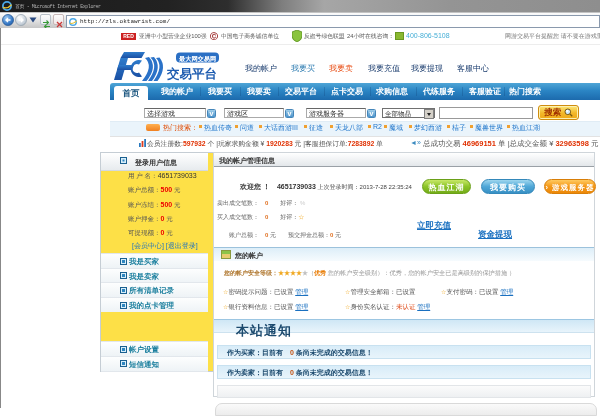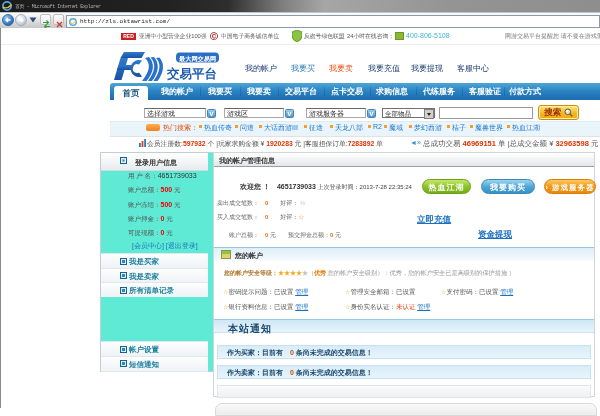--- a/index.html
+++ b/index.html
@@ -24,21 +24,21 @@
 
 #hotrow{left:0px;top:122px;width:600px;height:11px;font-size:7px;}
 #hotrow span{position:absolute;white-space:nowrap;}
 #hotrow .lk{color:#2277cc;}
 .bu{position:absolute;width:3px;height:3px;background:#f0a030;top:3px;}
 
 #stats{left:0;top:136px;width:484px;height:14px;font-size:7.5px;color:#555;}
 #stats b{color:#e03000;font-weight:bold;}
 #stats span{white-space:nowrap;}
 
-#side{left:100px;top:152px;width:129px;height:220px;border:1px solid #c5cdd4;background:#5eead4;box-sizing:border-box;}
+#side{left:100px;top:152px;width:129px;height:220px;border:1px solid #c5cdd4;background:#fde047;box-sizing:border-box;}
 #sidehead{left:0;top:0;width:107px;height:17px;background:linear-gradient(#ffffff,#e7ebee);border-bottom:1px solid #d4d9de;}
 .srow{position:absolute;left:27px;font-size:6.5px;color:#555;white-space:nowrap;}
 .srow i{font-style:normal;font-size:7px;color:#333;}
 .srow b{color:#ee0000;font-size:7px;}
 .smenu{position:absolute;left:0;width:107px;height:14px;border-top:1px solid #e2e7ec;background:linear-gradient(#fdfefe,#eef3f6);font-size:7.5px;font-weight:bold;color:#1b7f9e;line-height:15px;white-space:nowrap;}
 .smenu .ic{display:inline-block;width:5px;height:5px;background:#2e86c0;border:1px solid #1a6090;margin:0 2px 0 19px;box-shadow:inset 0 0 0 1px #d8eefa;vertical-align:-0.5px;}
 
 #main{left:213px;top:152px;width:382px;height:245px;border:1px solid #cfd5da;background:#fff;box-sizing:border-box;}
 #mainhead{left:0;top:0;width:380px;height:13px;background:linear-gradient(#ffffff,#e3e7ea);border-bottom:1px solid #9aa0a6;}
 .btn{position:absolute;top:26px;height:15px;border-radius:8px;color:#fff;font-size:8px;font-weight:bold;text-align:center;line-height:15px;letter-spacing:1px;}
@@ -155,21 +155,21 @@
 <div class="ab" id="nav">
  <div id="tab0">首页</div>
  <span class="it" style="left:67px;">我的帐户</span>
  <span class="it" style="left:110px;">我要买</span>
  <span class="it" style="left:149px;">我要卖</span>
  <span class="it" style="left:191px;">交易平台</span>
  <span class="it" style="left:237px;">点卡交易</span>
  <span class="it" style="left:282px;">求购信息</span>
  <span class="it" style="left:329px;">代练服务</span>
  <span class="it" style="left:375px;">客服验证</span>
- <span class="it" style="left:415px;">付款方式</span>
+ <span class="it" style="left:415px;">热门搜索</span>
       <span style="position:absolute;left:90px;top:4px;width:1px;height:9px;background:rgba(10,60,110,0.25);"></span>
       <span style="position:absolute;left:130px;top:4px;width:1px;height:9px;background:rgba(10,60,110,0.25);"></span>
       <span style="position:absolute;left:168px;top:4px;width:1px;height:9px;background:rgba(10,60,110,0.25);"></span>
       <span style="position:absolute;left:214px;top:4px;width:1px;height:9px;background:rgba(10,60,110,0.25);"></span>
       <span style="position:absolute;left:260px;top:4px;width:1px;height:9px;background:rgba(10,60,110,0.25);"></span>
       <span style="position:absolute;left:306px;top:4px;width:1px;height:9px;background:rgba(10,60,110,0.25);"></span>
       <span style="position:absolute;left:352px;top:4px;width:1px;height:9px;background:rgba(10,60,110,0.25);"></span>
       <span style="position:absolute;left:394px;top:4px;width:1px;height:9px;background:rgba(10,60,110,0.25);"></span>
 </div>
 
@@ -237,48 +237,49 @@
       </div>
  <div class="srow" style="top:19px;">用 户 名：<i>4651739033</i></div>
  <div class="srow" style="top:33px;">账户总额：<b>500</b> 元</div>
  <div class="srow" style="top:48px;">账户冻结：<b>500</b> 元</div>
  <div class="srow" style="top:62px;">账户押金：<b>0</b> 元</div>
  <div class="srow" style="top:76px;">可提现额：<b>0</b> 元</div>
  <div class="srow" style="top:88px;left:31px;color:#1a70c0;font-size:7px;">[会员中心] [退出登录]</div>
  <div class="smenu" style="top:100px;"><span class="ic"></span>我是买家</div>
  <div class="smenu" style="top:114.7px;"><span class="ic"></span>我是卖家</div>
  <div class="smenu" style="top:129.4px;"><span class="ic"></span>所有清单记录</div>
+ <div class="smenu" style="top:144.1px;"><span class="ic"></span>我的点卡管理</div>
  <div class="smenu" style="top:188.2px;"><span class="ic"></span>帐户设置</div>
  <div class="smenu" style="top:202.9px;border-bottom:1px solid #e2e7ec;"><span class="ic"></span>短信通知</div>
 </div>
 
 <div class="ab" id="main">
  <div class="ab" id="mainhead">
         <span class="ab" style="left:5px;top:2.5px;font-size:7px;font-weight:bold;color:#333;">我的帐户管理信息</span>
       </div>
  <div class="mrow" style="left:26px;top:29px;color:#444;font-size:7px;font-weight:bold;">欢迎您 ！　<span style="color:#333;">4651739033</span><span style="font-weight:normal;font-size:6px;"> 上次登录时间：2013-7-28 22:35:24</span></div>
  <div class="btn" style="left:208px;width:49px;background:linear-gradient(#c8e868,#8cc428 50%,#74ac18);border:1px solid #6aa018;box-sizing:border-box;">热血江湖</div>
  <div class="btn" style="left:267px;width:54px;background:linear-gradient(#9ed6ee,#50a8d8 50%,#3890c4);border:1px solid #3488ba;box-sizing:border-box;">我要购买</div>
  <div class="btn" style="left:330px;width:52px;background:linear-gradient(#ffca60,#f49818 50%,#ec8808);border:1px solid #d87e08;box-sizing:border-box;font-size:7.5px;">› 游戏服务器</div>
  <div class="mrow" style="left:3px;top:45.5px;">卖出成交笔数：　<b>0</b>　　好评：<span style="color:#ccc;"> %</span></div>
  <div class="mrow" style="left:3px;top:60px;">买入成交笔数：　<b>0</b>　　好评：<span class="star">☆</span></div>
  <div class="mrow" style="left:15px;top:77.5px;">账户总额：　<b>0</b> 元　　预交押金总额：<b>0</b> 元</div>
- <span class="blink" style="left:203px;top:61px;text-align:right;">立即充值</span>
+ <span class="blink" style="left:203px;top:67px;text-align:right;">立即充值</span>
  <span class="blink" style="left:264px;top:76px;">资金提现</span>
  <div class="ab" id="acctbar">
         <span class="ab" style="left:7px;top:2px;width:10px;height:9px;background:linear-gradient(#8cc44a 45%,#e8cc70 45%);border:1px solid #8a9a40;box-sizing:border-box;"></span>
         <span class="ab" style="left:21px;top:3px;font-size:7px;font-weight:bold;color:#333;">您的帐户</span>
       </div>
  <div class="grid" style="left:10px;top:116px;color:#b07830;font-weight:bold;font-size:6px;">您的帐户安全等级：<span class="star">★★★★</span><span style="color:#c0c0c0;font-size:6px;">★</span><span style="color:#999;font-weight:normal;">（</span><span style="color:#e87a00;">优秀</span><span style="color:#999;font-weight:normal;font-size:6.2px;"> 您的帐户安全级别）：优秀，您的帐户安全已是高级别的保护措施 ）</span></div>
  <div class="grid" style="left:9px;top:135px;"><span class="star">☆</span>密码提示问题：已设置 <a>管理</a></div>
  <div class="grid" style="left:131px;top:135px;"><span class="star">☆</span>管理安全邮箱：已设置</div>
  <div class="grid" style="left:227px;top:135px;"><span class="star">☆</span>支付密码：已设置 <a>管理</a></div>
  <div class="grid" style="left:9px;top:150px;"><span class="star">☆</span>银行资料信息：已设置 <a>管理</a></div>
  <div class="grid" style="left:131px;top:150px;"><span class="star">☆</span>身份实名认证：<span style="color:#e05020;">未认证</span> <a>管理</a></div>
  <div class="ab" id="notebar">
-        <span class="ab" style="left:14px;top:2px;font-size:10px;font-weight:bold;color:#1c4a6e;letter-spacing:1px;">本站通知</span>
+        <span class="ab" style="left:22px;top:2px;font-size:13px;font-weight:bold;color:#1c4a6e;letter-spacing:1px;">本站通知</span>
       </div>
  <div class="noterow" style="top:192px;"><span style="margin-left:9px;">作为买家：目前有　<span style="color:#c05010;">0</span> 条尚未完成的交易信息！</span></div>
  <div class="noterow" style="top:212px;"><span style="margin-left:9px;">作为卖家：目前有　<span style="color:#c05010;">0</span> 条尚未完成的交易信息！</span></div>
  <div class="noterow" style="top:232px;height:13px;background:linear-gradient(#fbfbfb,#eef0f2);border-color:#e2e5e8;"></div>
 </div>
 <div class="ab" id="botbar"></div>
 <div class="ab" id="leftborder"></div>
 </div>
 </body></html>

